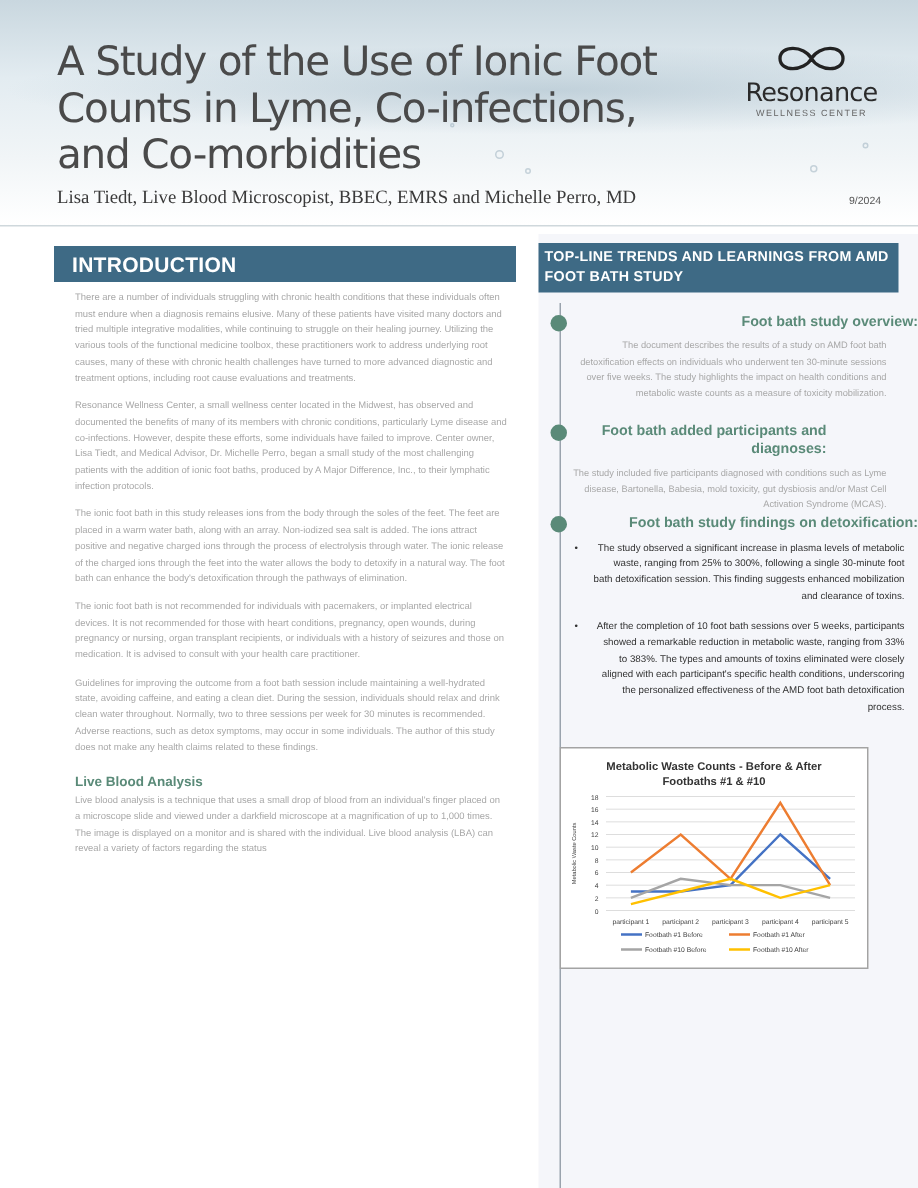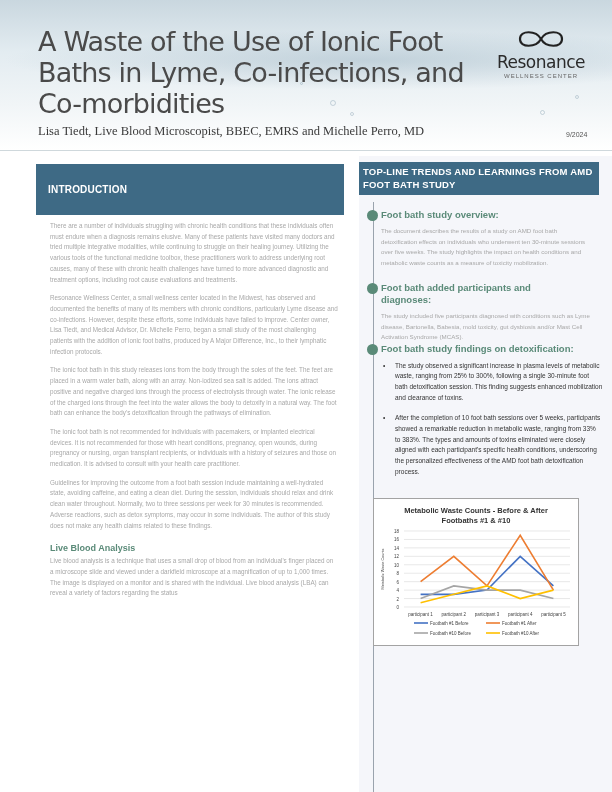--- a/index.html
+++ b/index.html
@@ -20,49 +20,49 @@
   }
   .authors { position: absolute; left: 38px; top: 124px; font-size: 12.5px; color: #3a3a3a; font-family: Liberation Serif, serif; }
   .date { position: absolute; left: 566px; top: 131px; font-size: 7px; color: #555; }
   .logo { position: absolute; left: 476px; top: 28px; width: 130px; text-align: center; }
   .logo svg { display: block; margin: 0 auto; }
   .logo .name { font-family: "DejaVu Sans", sans-serif; font-size: 17px; color: #2b2b2b; letter-spacing: -0.5px; margin-top: 2px; }
   .logo .sub { font-size: 6px; color: #666; letter-spacing: 1px; margin-top: 1px; }
   .rule { position: absolute; left: 0; top: 150px; width: 612px; height: 1px; background: #cfd8dc; }
 
   .left { position: absolute; left: 36px; top: 164px; width: 308px; }
-  .sec-head { background: #3e6a85; color: #fff; font-weight: bold; font-size: 10px; padding: 20px 12px; letter-spacing: 0.2px; }
+  .sec-head { background: #3e6a85; color: #fff; font-weight: bold; font-size: 14px; padding: 4px 12px; letter-spacing: 0.2px; }
   .para { font-size: 6.3px; line-height: 10.7px; color: #a8a8a8; padding: 0 6px 0 14px; margin-top: 6px; text-align: left; }
   .para + .para { margin-top: 8px; }
   .sub-head { color: #5a8a78; font-weight: bold; font-size: 9px; margin: 12px 0 3px 14px; }
 
   .right { position: absolute; left: 359px; top: 156px; width: 253px; height: 636px; background: #f5f6fa; }
   .right .sec-head { margin: 6px 0 0 0; width: 240px; font-size: 9.5px; line-height: 12.5px; padding: 4px 4px; }
   .timeline { position: absolute; left: 14px; top: 46px; width: 1px; height: 590px; background: #9aa3ad; }
-  .item { position: relative; margin-left: 22px; }
+  .item { position: relative; margin-left: 22px; text-align: right; }
   .dot { position: absolute; left: -14px; top: 1px; width: 11px; height: 11px; border-radius: 50%; background: #5a8a78; }
   .item-title { color: #5a8a78; font-weight: bold; font-size: 9.5px; line-height: 12px; }
   .item-body { font-size: 6.2px; line-height: 10.5px; color: #a8a8a8; margin-top: 5px; width: 210px; }
   .bullets { list-style: none; margin-top: 6px; width: 222px; }
   .bullets li { position: relative; padding-left: 14px; font-size: 6.5px; line-height: 10.7px; color: #333; margin-bottom: 10px; }
   .bullets li::before { content: "\2022"; position: absolute; left: 2px; top: 0; }
 
   .chart-box { position: absolute; left: 26px; top: 30px; width: 206px; height: 148px; border: 1px solid #a3a3a3; background: #fff; }
 </style>
 </head>
 <body>
 
 <div class="header">
   <div class="wave"></div>
   <div class="bubble" style="left:330px;top:100px;width:6px;height:6px"></div>
   <div class="bubble" style="left:350px;top:112px;width:4px;height:4px"></div>
   <div class="bubble" style="left:540px;top:110px;width:5px;height:5px"></div>
   <div class="bubble" style="left:575px;top:95px;width:4px;height:4px"></div>
   <div class="bubble" style="left:300px;top:82px;width:3px;height:3px"></div>
-  <div class="title">A Waste of the Use of Ionic Foot Baths in Lyme, Co-infections, and Co-morbidities</div>
+  <div class="title">A Study of the Use of Ionic Foot Counts in Lyme, Co-infections, and Co-morbidities</div>
   <div class="authors">Lisa Tiedt, Live Blood Microscopist, BBEC, EMRS and Michelle Perro, MD</div>
   <div class="date">9/2024</div>
   <div class="logo">
     <svg width="50" height="22" viewBox="0 0 50 22">
       <path d="M25 11 C20 2, 4 2, 4 11 C4 20, 20 20, 25 11 C30 2, 46 2, 46 11 C46 20, 30 20, 25 11" fill="none" stroke="#222" stroke-width="2.2"></path>
     </svg>
     <div class="name">Resonance</div>
     <div class="sub">WELLNESS CENTER</div>
   </div>
 </div>

